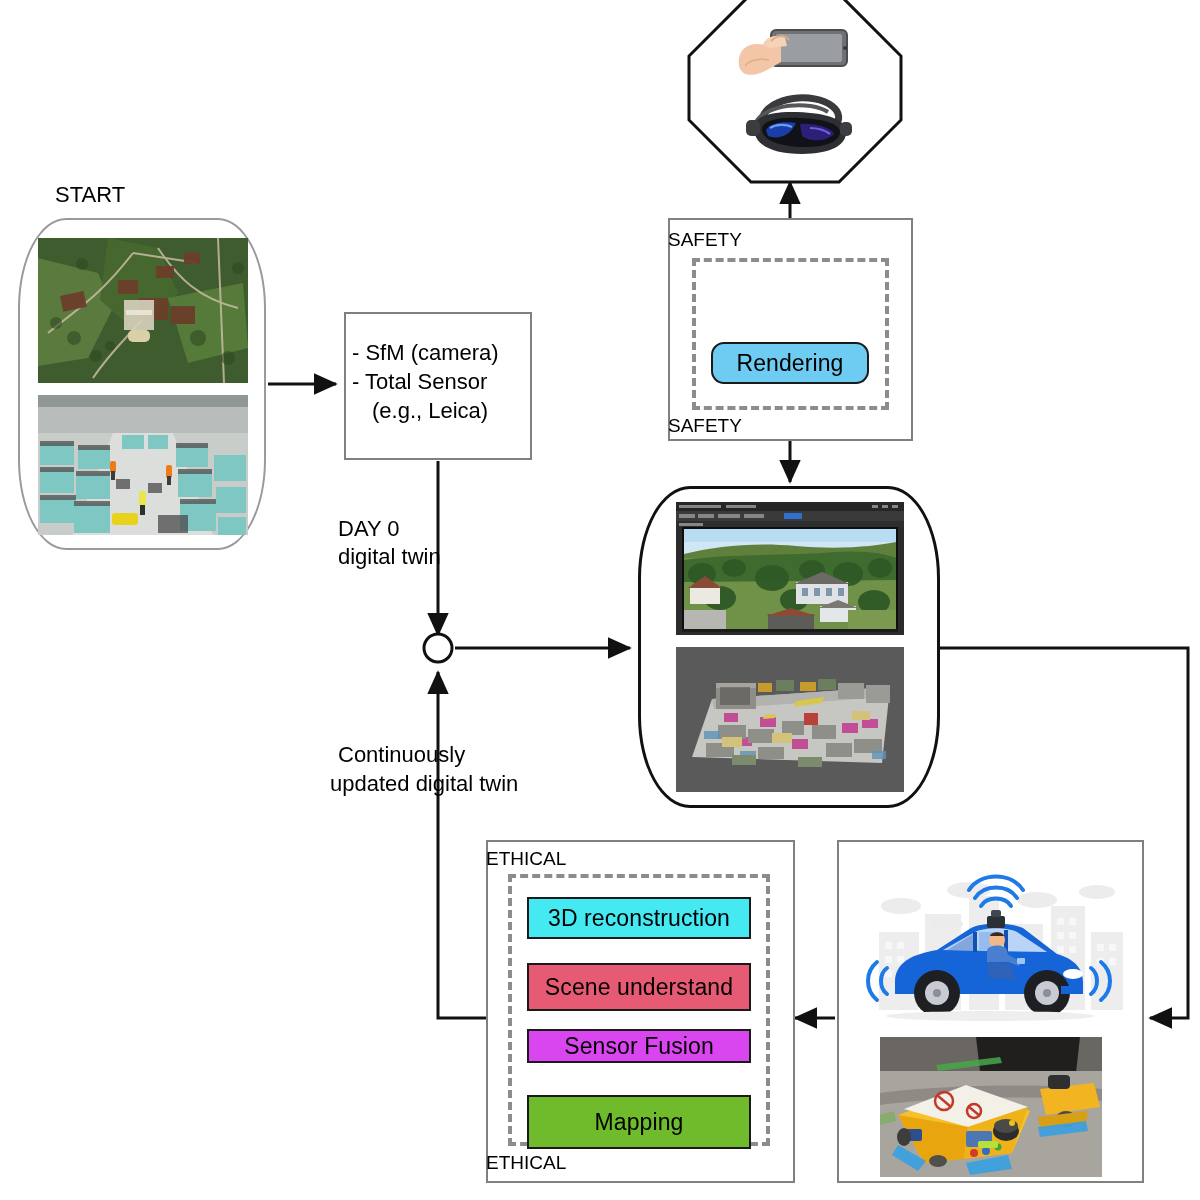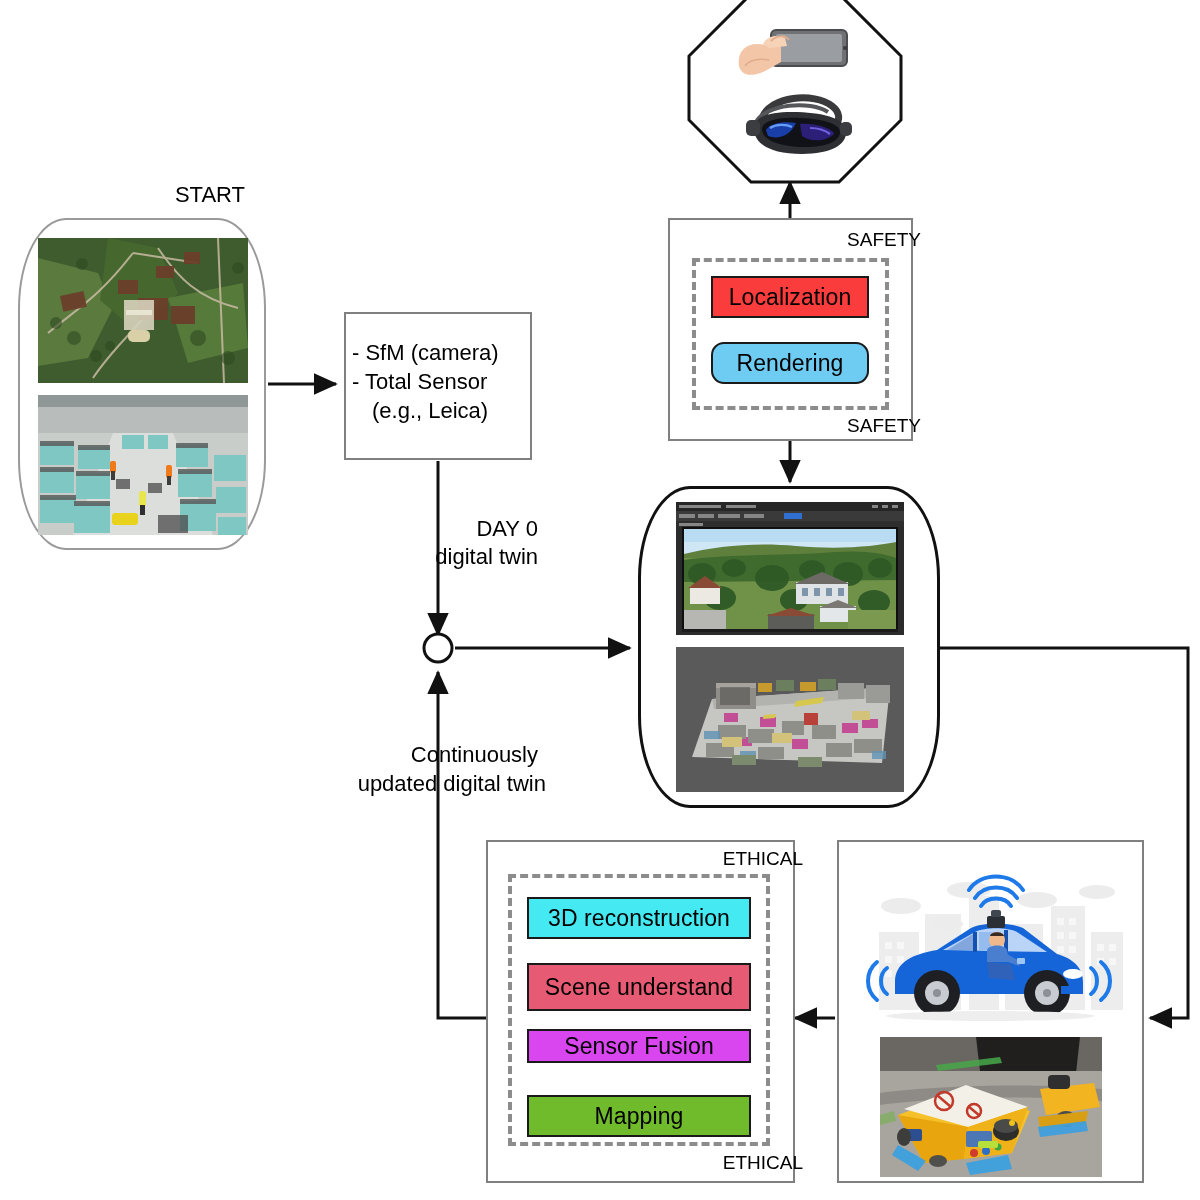--- a/index.html
+++ b/index.html
@@ -2,22 +2,22 @@
 <html><head>
 <meta charset="utf-8">
 <style>
   html,body{margin:0;padding:0;background:#ffffff;}
   body{width:1200px;height:1200px;position:relative;overflow:hidden;
        font-family:"Liberation Sans",sans-serif;color:#000;}
   #stage{position:absolute;left:0;top:0;width:1200px;height:1200px;}
 
   
   .lbl{position:absolute;font-size:22px;line-height:1.22;color:#000;
-       white-space:pre;text-align:right;}
-  .lbl.small{font-size:19px;padding-left:8px;}
+       white-space:pre;text-align:left;}
+  .lbl.small{font-size:19px;}
 
   
   .box{position:absolute;border:2px solid #808080;background:#fff;box-sizing:border-box;}
   .dashbox{position:absolute;border:4px dashed #8c8c8c;box-sizing:border-box;background:transparent;}
   .roundbox{position:absolute;box-sizing:border-box;background:#fff;}
 
   
   .chip{position:absolute;box-sizing:border-box;border:2px solid #1a1a1a;
         display:flex;align-items:center;justify-content:center;
         font-size:23px;color:#000;letter-spacing:.1px;}
@@ -200,23 +200,20 @@
       <path d="M70,40 C78,40 86,43 90,46" stroke="#7b6cf0" stroke-width="2.2" fill="none" opacity=".85"></path>
       <rect x="6" y="32" width="14" height="16" rx="5" fill="#3c3d41"></rect>
       <rect x="100" y="34" width="12" height="14" rx="5" fill="#3c3d41"></rect>
     </svg>
   </div>
 
   <div class="box" style="left:668px;top:218px;width:245px;height:223px;"></div>
   <div class="lbl small" style="left:668px;top:228px;width:245px;">SAFETY</div>
   <div class="dashbox" style="left:692px;top:258px;width:197px;height:152px;"></div>
 
-  <div class="chip" style="left:711px;top:276px;width:158px;height:42px;background:#fa3c3c;">
-    <span>Localization</span>
-  </div>
   <div class="chip" style="left:711px;top:342px;width:158px;height:42px;background:#6ecbf2;border-radius:13px;">
     <span>Rendering</span>
   </div>
   <div class="lbl small" style="left:668px;top:414px;width:245px;">SAFETY</div>
 
   <div class="roundbox" style="left:638px;top:486px;width:302px;height:322px;border:3px solid #111;border-radius:52px/92px;"></div>
 
   <div class="photo" style="left:676px;top:502px;width:228px;height:133px;">
     <svg width="228" height="133" viewBox="0 0 228 133">
       <rect width="228" height="133" fill="#2b2b2b"></rect>
@@ -340,21 +337,21 @@
 
   <div class="chip" style="left:527px;top:897px;width:224px;height:42px;background:#45e9f2;">
     <span>3D reconstruction</span>
   </div>
   <div class="chip" style="left:527px;top:963px;width:224px;height:48px;background:#e75a73;">
     <span>Scene understand</span>
   </div>
   <div class="chip" style="left:527px;top:1029px;width:224px;height:34px;background:#d946ef;">
     <span>Sensor Fusion</span>
   </div>
-  <div class="chip" style="left:527px;top:1095px;width:224px;height:42px;background:#6fbb2b;">
+  <div class="chip" style="left:527px;top:1095px;width:224px;height:54px;background:#6fbb2b;">
     <span>Mapping</span>
   </div>
   <div class="lbl small" style="left:486px;top:1151px;width:309px;">ETHICAL</div>
 
   <div class="box" style="left:837px;top:840px;width:307px;height:343px;"></div>
 
   <div class="photo" style="left:851px;top:862px;width:279px;height:170px;">
     <svg width="279" height="170" viewBox="0 0 279 170">
       <rect width="279" height="170" fill="#ffffff"></rect>
       <g fill="#ededed">

